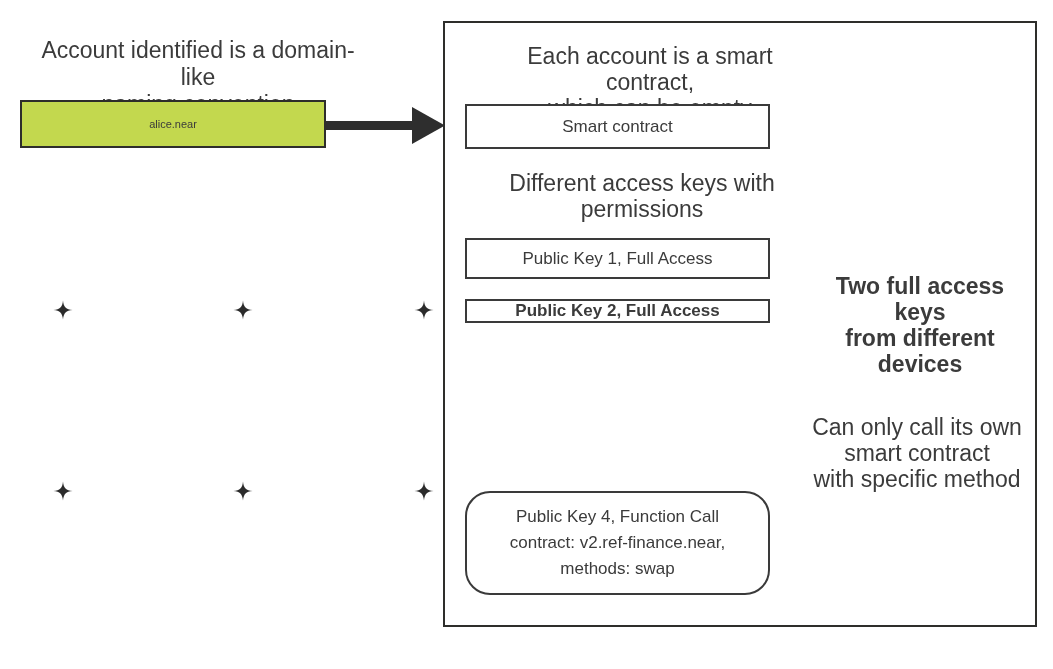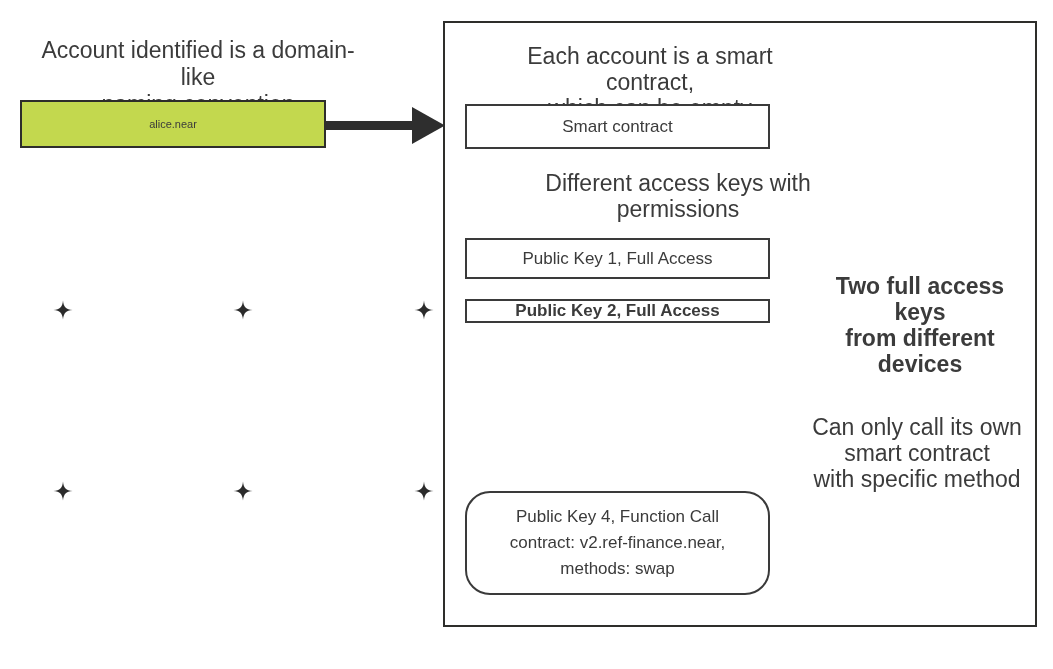--- a/index.html
+++ b/index.html
@@ -86,21 +86,21 @@
     font-size: 17px;
     line-height: 26px;
     white-space: pre-line;
   }
   .b-smart { top: 81px;  height: 45px; }
   .b-pk1   { top: 215px; height: 41px; }
   .b-pk2   { top: 276px; height: 24px; font-weight: bold; }
   .b-pk3   { top: 339px; height: 105px; }
   .b-pk4   { top: 468px; height: 104px; border-radius: 25px; }
   .n-smart { left: 40px; top: 20px;  width: 330px; }
-  .n-keys  { left: 47px; top: 147px; width: 300px; margin-left: 36px; }
+  .n-keys  { left: 47px; top: 147px; width: 300px; }
   .a-two     { left: 365px; top: 250px; width: 220px; font-weight: bold; }
   .a-own     { left: 362px; top: 391px; width: 220px; }
   .a-trading { left: 362px; top: 516px; width: 225px; }
 </style>
 </head>
 <body>
 
 <div class="canvas">
 
   <div class="note note-top-left">Account identified is a domain-like

